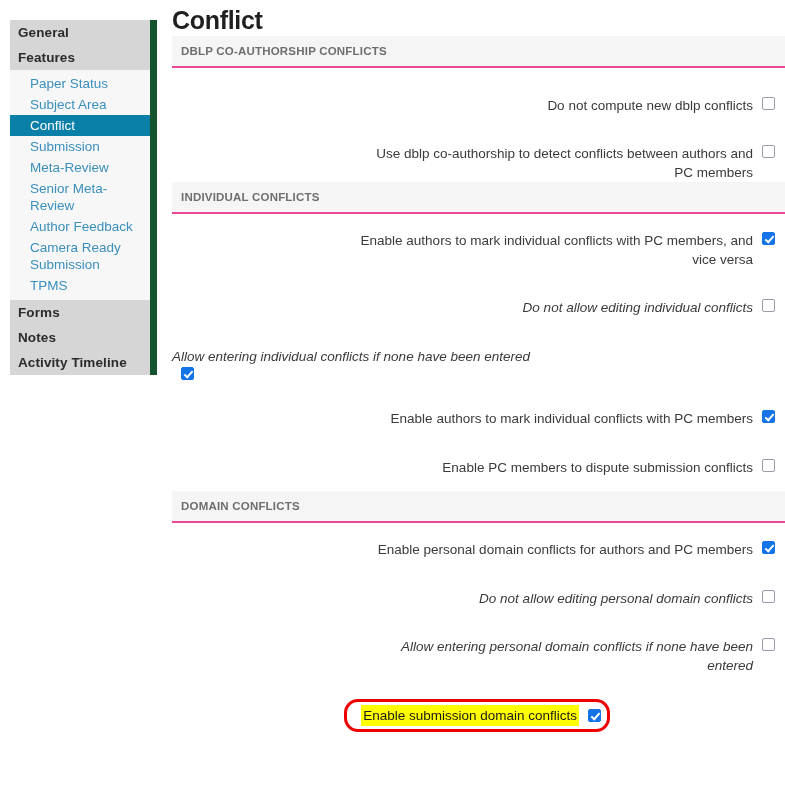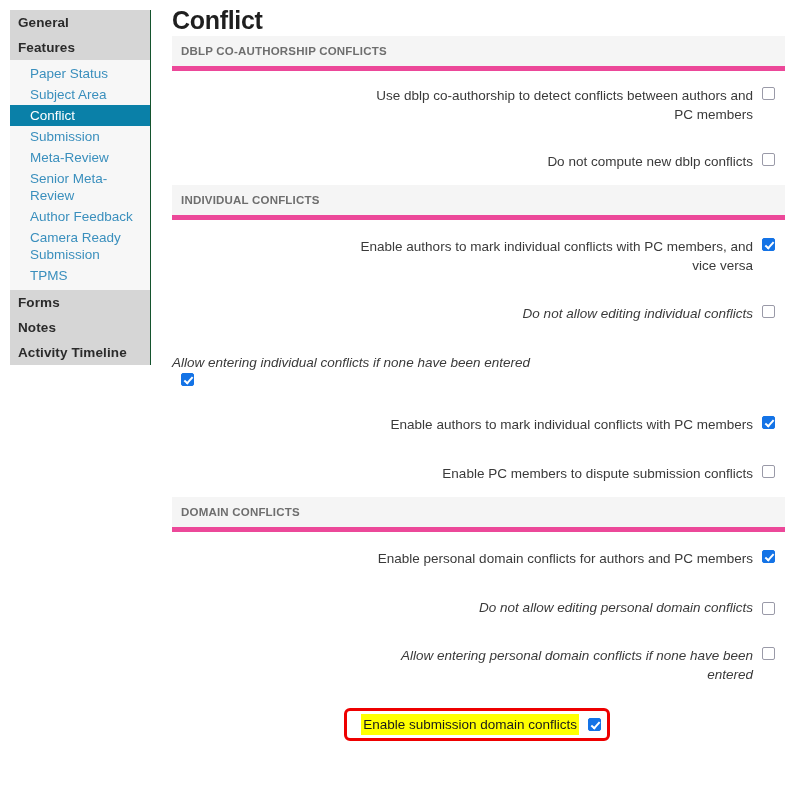--- a/index.html
+++ b/index.html
@@ -19,23 +19,23 @@
   .page {
     position: relative;
     width: 785px;
     height: 790px;
   }
 
   
   .sidebar {
     position: absolute;
     left: 10px;
-    top: 10px;
+    top: 20px;
     width: 140px;
-    border-right: 1px solid #14532d;
+    border-right: 7px solid #14532d;
     box-sizing: content-box;
   }
   .nav-group-header {
     background: #d6d6d6;
     color: #2b2b2b;
     font-weight: bold;
     font-size: 13.5px;
     padding: 5px 0 5px 8px;
     line-height: 15px;
     letter-spacing: 0.1px;
@@ -70,21 +70,21 @@
     font-size: 25px;
     font-weight: bold;
     color: #1f1f1f;
     letter-spacing: -0.3px;
     margin: 4px 0 0 0;
     line-height: 32px;
   }
 
   .section-header {
     background: #f5f5f5;
-    border-bottom: 5px solid #ec4899;
+    border-bottom: 2px solid #ec4899;
     color: #6e6e6e;
     font-size: 11.5px;
     font-weight: bold;
     letter-spacing: 0.2px;
     padding: 9px 8px 9px 9px;
     font-stretch: condensed;
     box-sizing: border-box;
   }
 
   .section-body {
@@ -145,21 +145,21 @@
     transform: rotate(42deg);
   }
 
   
   .hl-wrap {
     position: relative;
     display: flex;
     align-items: center;
     justify-content: flex-end;
     border: 3px solid #ee0000;
-    border-radius: 6px;
+    border-radius: 14px;
     background: #ffffff;
     box-sizing: border-box;
     padding: 3px 6px 3px 14px;
   }
   .hl-text {
     background: #ffff00;
     color: #1a1a1a;
     font-size: 13.5px;
     line-height: 19px;
     padding: 1px 2px;
@@ -191,29 +191,29 @@
     <div class="nav-group-header">Activity Timeline</div>
   </nav>
 
   <main class="main">
     <h1 class="page-title">Conflict</h1>
 
     <div class="section">
       <div class="section-header">DBLP CO-AUTHORSHIP CONFLICTS</div>
       <div class="section-body">
 
+        <div class="field-row" style="padding-top:28px;padding-bottom:14px;">
+          <div class="field-label">Do not compute new dblp conflicts</div>
+          <div class="cb-cell">
+            <span class="cb"></span>
+          </div>
+        </div>
+
         <div class="field-row" style="padding-top:15px;">
           <div class="field-label" style="max-width:398px;">Use dblp co-authorship to detect conflicts between authors and PC members</div>
-          <div class="cb-cell">
-            <span class="cb"></span>
-          </div>
-        </div>
-
-        <div class="field-row" style="padding-top:28px;padding-bottom:14px;">
-          <div class="field-label">Do not compute new dblp conflicts</div>
           <div class="cb-cell">
             <span class="cb"></span>
           </div>
         </div>
 
       </div>
     </div>
 
     <div class="section">
       <div class="section-header">INDIVIDUAL CONFLICTS</div>
@@ -261,21 +261,21 @@
       <div class="section-header">DOMAIN CONFLICTS</div>
       <div class="section-body">
 
         <div class="field-row" style="padding-top:17px;">
           <div class="field-label">Enable personal domain conflicts for authors and PC members</div>
           <div class="cb-cell">
             <span class="cb checked"></span>
           </div>
         </div>
 
-        <div class="field-row" style="padding-top:30px;align-items:center;">
+        <div class="field-row" style="padding-top:30px;">
           <div class="field-label italic">Do not allow editing personal domain conflicts</div>
           <div class="cb-cell">
             <span class="cb"></span>
           </div>
         </div>
 
         <div class="field-row" style="padding-top:29px;">
           <div class="field-label italic" style="max-width:388px;">Allow entering personal domain conflicts if none have been entered</div>
           <div class="cb-cell">
             <span class="cb"></span>

